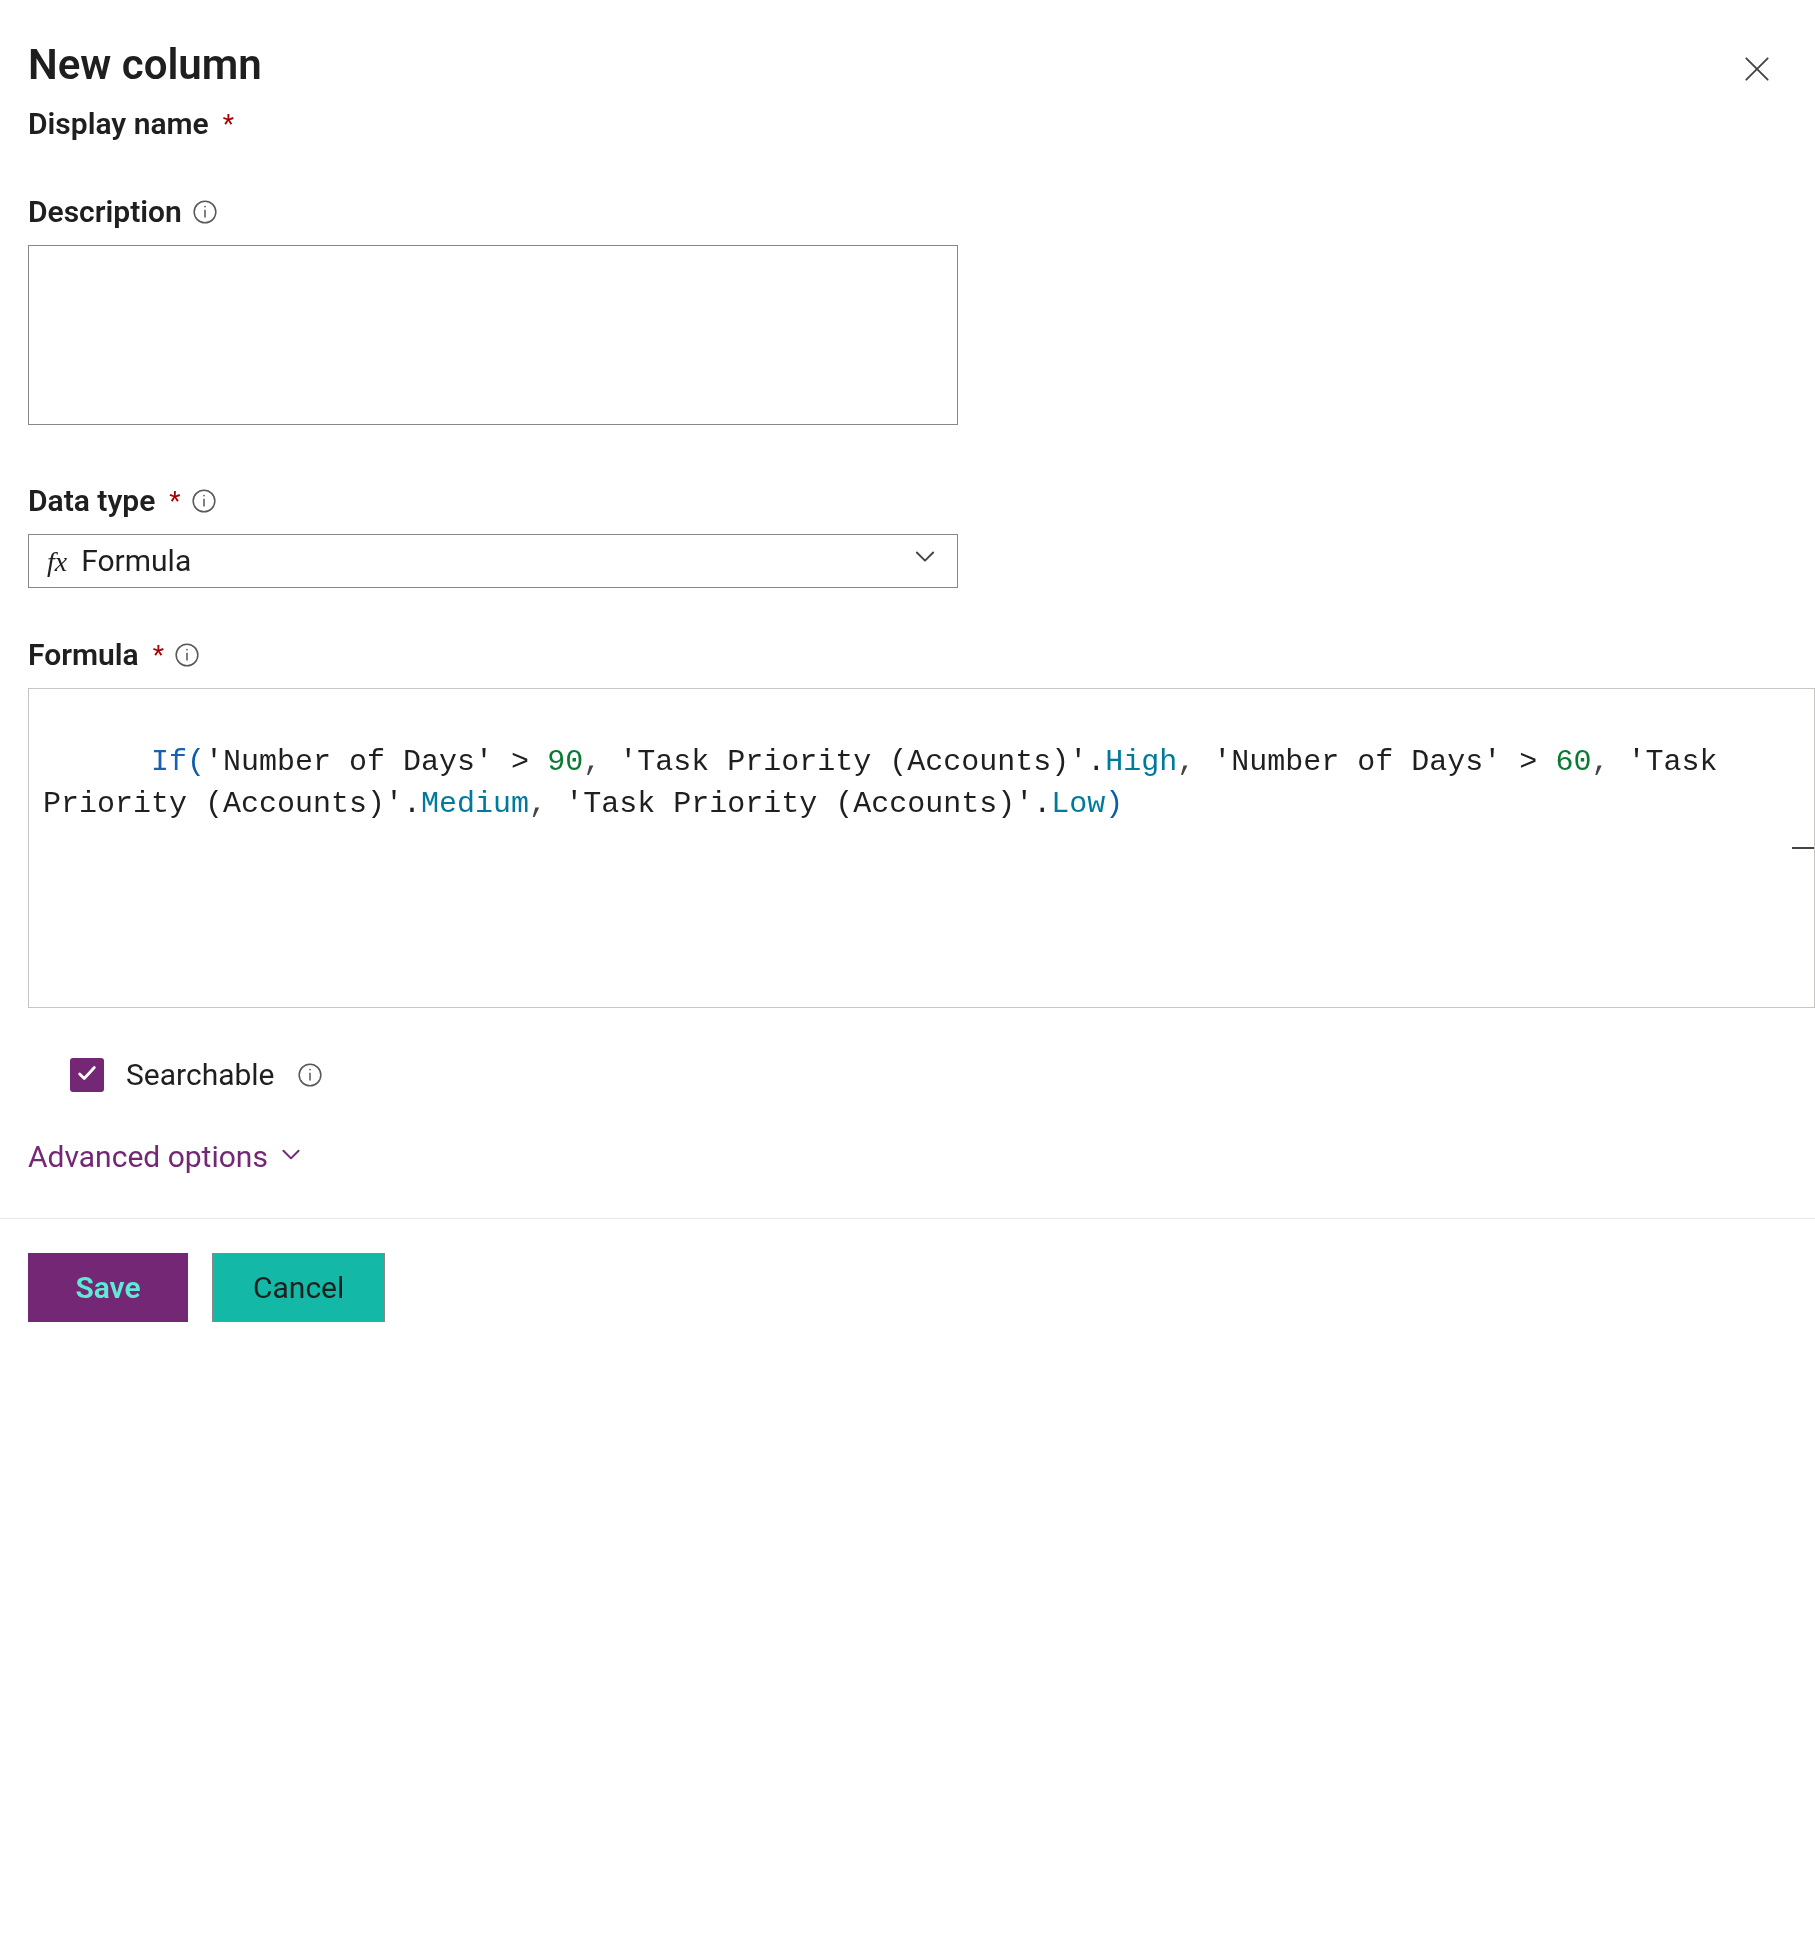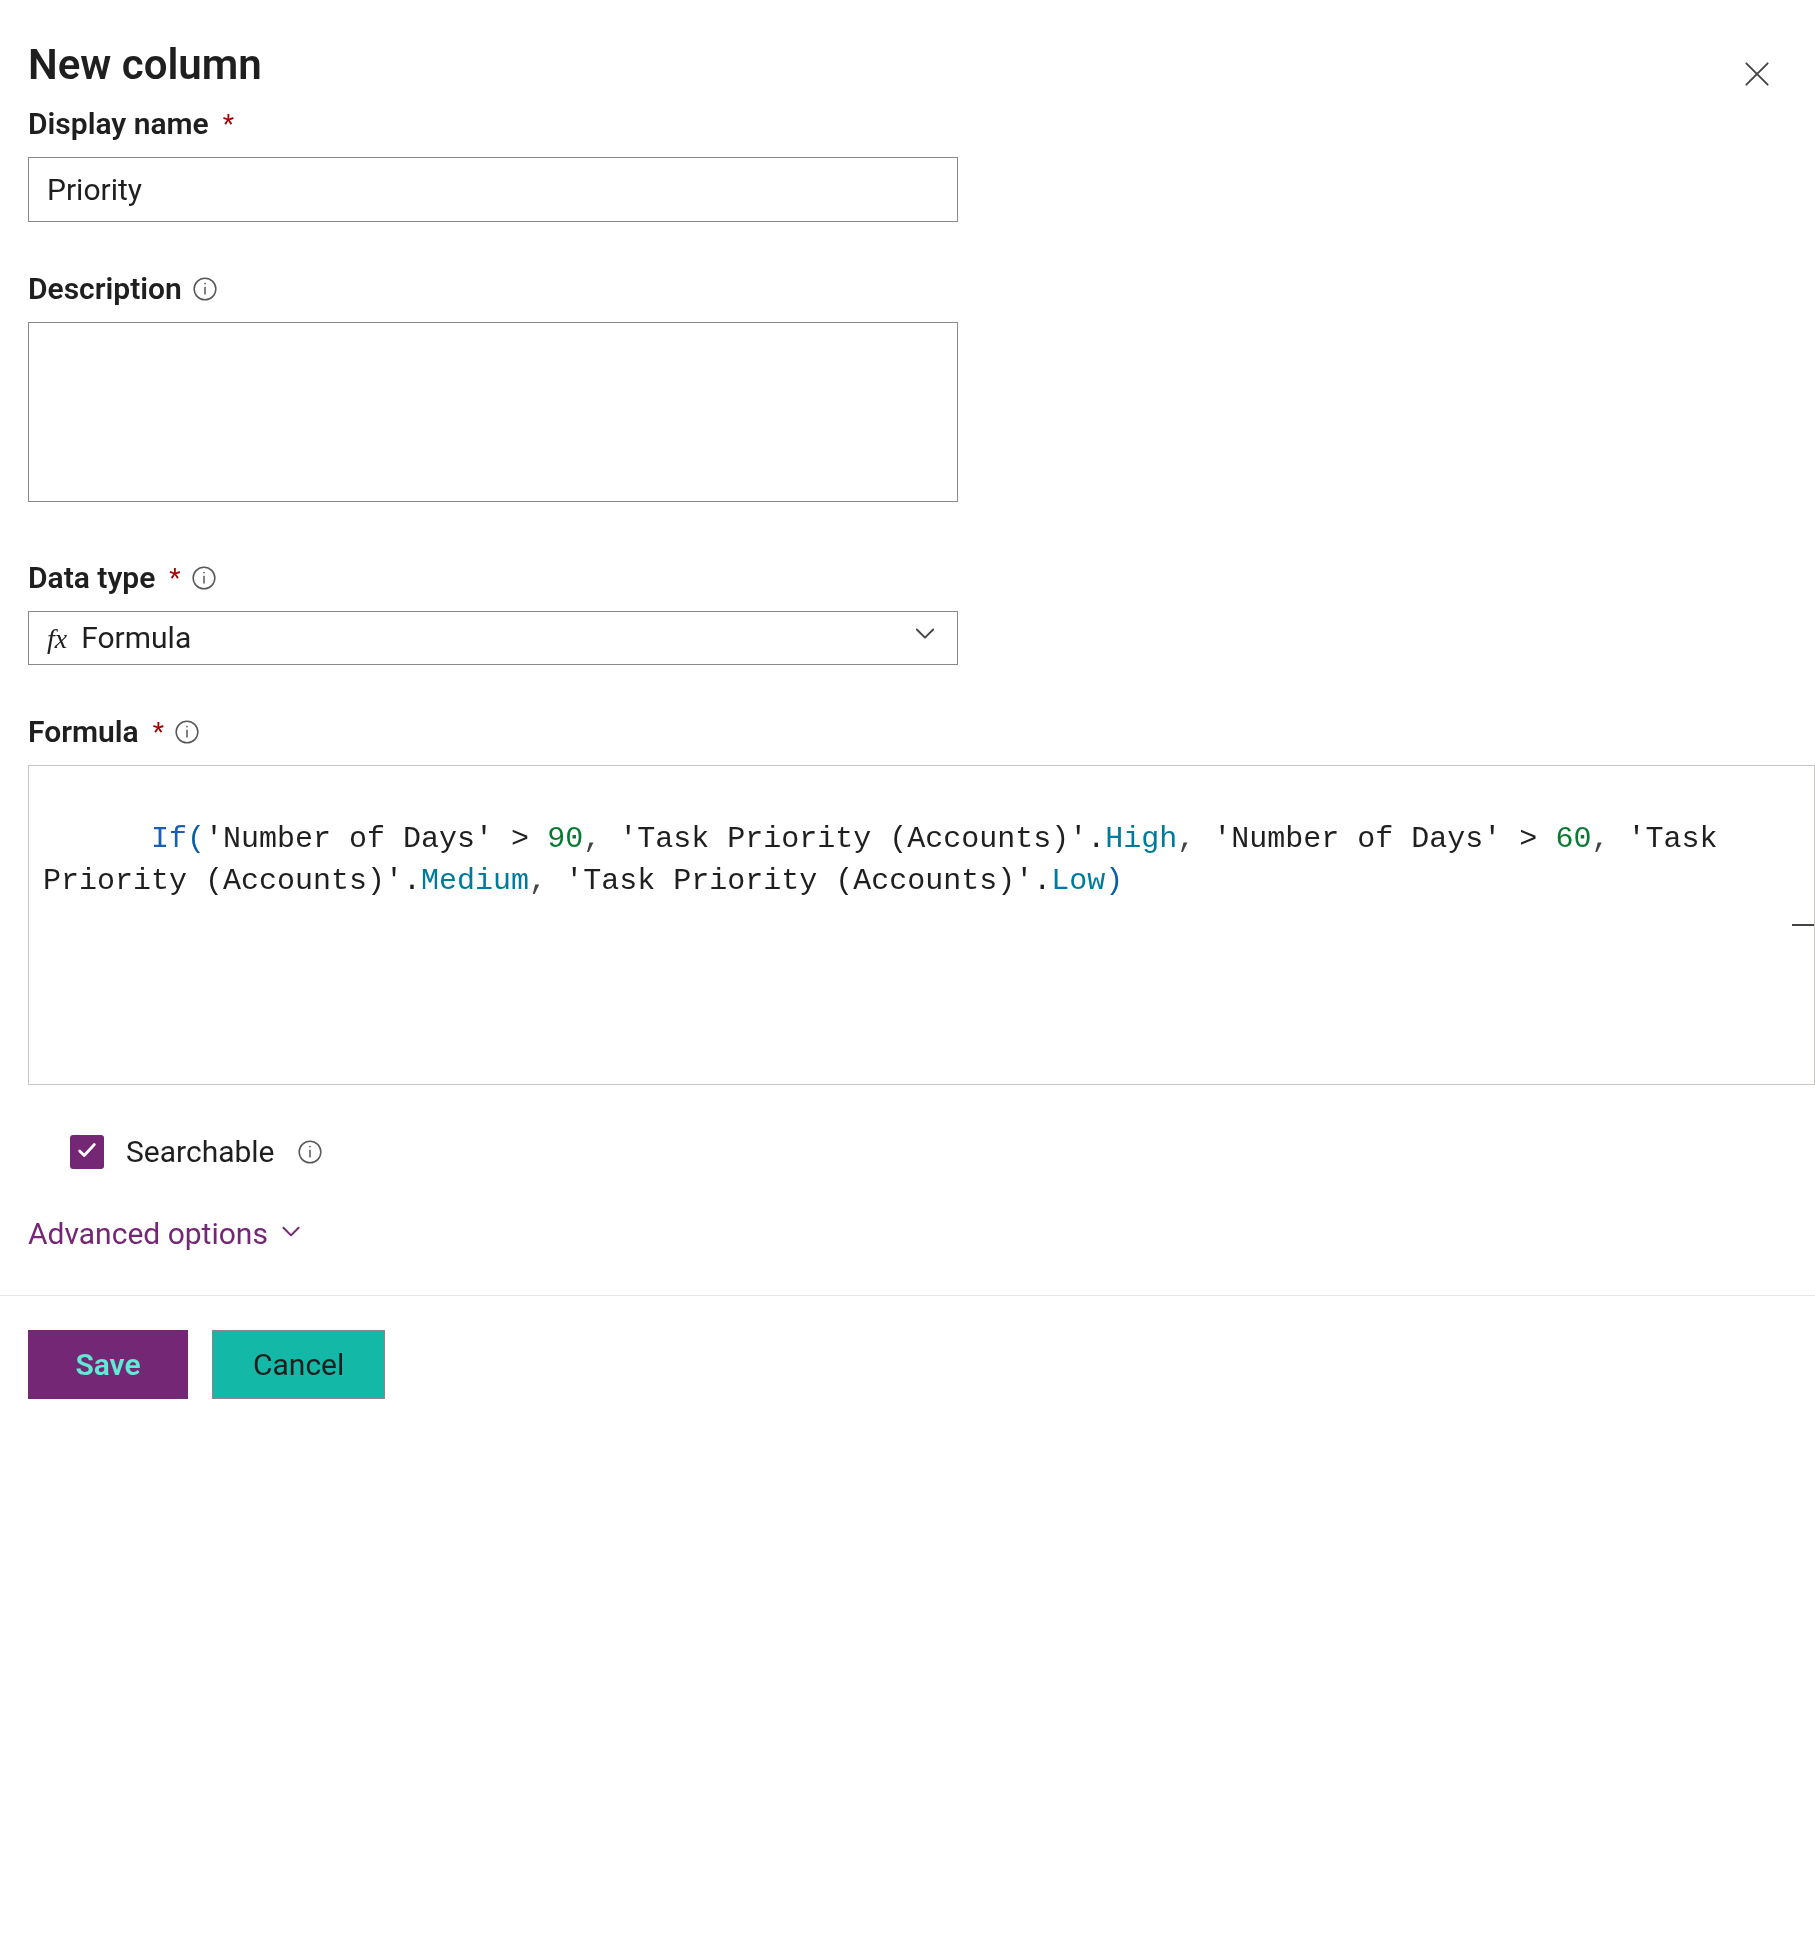--- a/index.html
+++ b/index.html
@@ -23,21 +23,21 @@
     line-height: 1.4;
   }
   .panel {
     width: 1815px;
     min-height: 1947px;
     position: relative;
     padding: 36px 28px 0 28px;
   }
   .header-row {
     display: flex;
-    align-items: flex-end;
+    align-items: center;
     justify-content: space-between;
   }
   .title {
     font-size: 42px;
     font-weight: 600;
     margin: 0 0 8px 0;
   }
   .close-btn {
     width: 48px;
     height: 48px;
@@ -229,21 +229,20 @@
           </svg>
       </span>
     </div>
   </div>
 
   <div class="field">
     <div class="label-row">
       <span class="field-label">Display name</span>
       <span class="req">*</span>
     </div>
-    <input type="text" class="text-input" value="Priority" style="">
   </div>
 
   <div class="field">
     <div class="label-row">
       <span class="field-label">Description</span>
       <span class="info-icon">
         <svg viewBox="0 0 24 24" fill="none" stroke="currentColor" stroke-width="1.4">
             <circle cx="12" cy="12" r="10"></circle>
             <line x1="12" y1="10" x2="12" y2="17"></line>
             <circle cx="12" cy="7" r="0.8" fill="currentColor" stroke="none"></circle>

